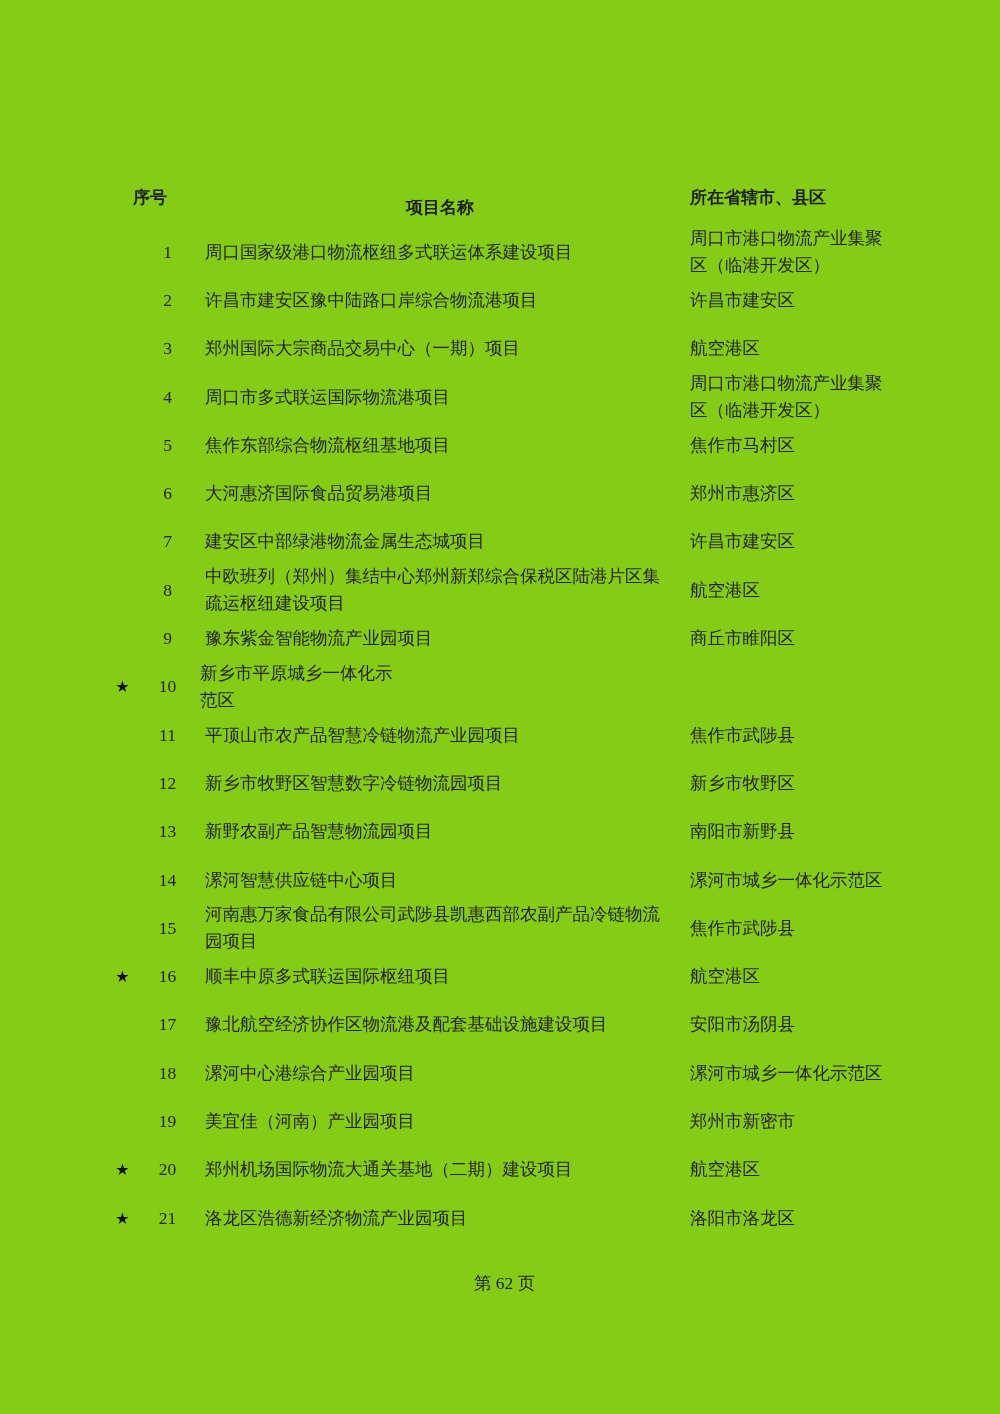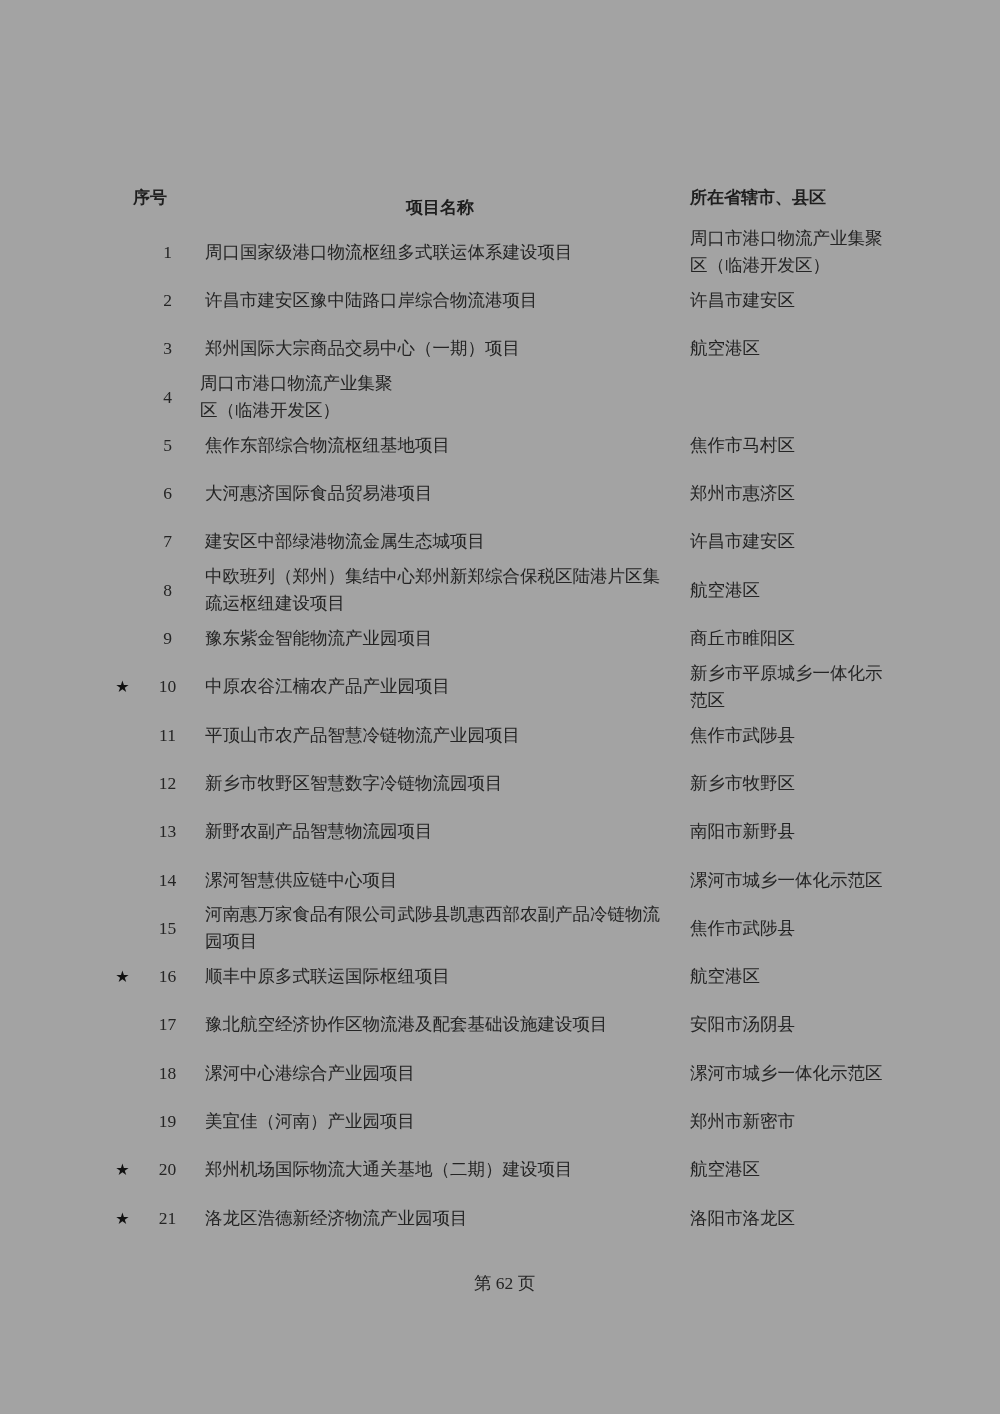--- a/index.html
+++ b/index.html
@@ -1,21 +1,21 @@
 <!DOCTYPE html>
 <html><head>
 <meta charset="utf-8">
 <style>
   * { margin: 0; padding: 0; box-sizing: border-box; }
   html, body { background: #ffffff; }
   .page {
     position: relative;
     width: 1000px;
     height: 1414px;
-    background: #a3a3a3;
+    background: #84cc16;
     color: #242424;
     font-family: "Liberation Serif", "DejaVu Serif", serif;
     overflow: hidden;
   }
   .content {
     position: absolute;
     left: 105px;
     top: 184px;
     width: 790px;
   }
@@ -104,20 +104,21 @@
   <div class="row">
     <div class="cell col-star"></div>
     <div class="cell col-index">3</div>
     <div class="cell col-name">郑州国际大宗商品交易中心（一期）项目</div>
     <div class="cell col-location">航空港区</div>
   </div>
 
   <div class="row">
     <div class="cell col-star"></div>
     <div class="cell col-index">4</div>
+    <div class="cell col-name">周口市多式联运国际物流港项目</div>
     <div class="cell col-location">周口市港口物流产业集聚区（临港开发区）</div>
   </div>
 
   <div class="row">
     <div class="cell col-star"></div>
     <div class="cell col-index">5</div>
     <div class="cell col-name">焦作东部综合物流枢纽基地项目</div>
     <div class="cell col-location">焦作市马村区</div>
   </div>
 
@@ -145,21 +146,20 @@
   <div class="row">
     <div class="cell col-star"></div>
     <div class="cell col-index">9</div>
     <div class="cell col-name">豫东紫金智能物流产业园项目</div>
     <div class="cell col-location">商丘市睢阳区</div>
   </div>
 
   <div class="row">
     <div class="cell col-star">★</div>
     <div class="cell col-index">10</div>
-    <div class="cell col-name">中原农谷江楠农产品产业园项目</div>
     <div class="cell col-location">新乡市平原城乡一体化示范区</div>
   </div>
 
   <div class="row">
     <div class="cell col-star"></div>
     <div class="cell col-index">11</div>
     <div class="cell col-name">平顶山市农产品智慧冷链物流产业园项目</div>
     <div class="cell col-location">焦作市武陟县</div>
   </div>
 

